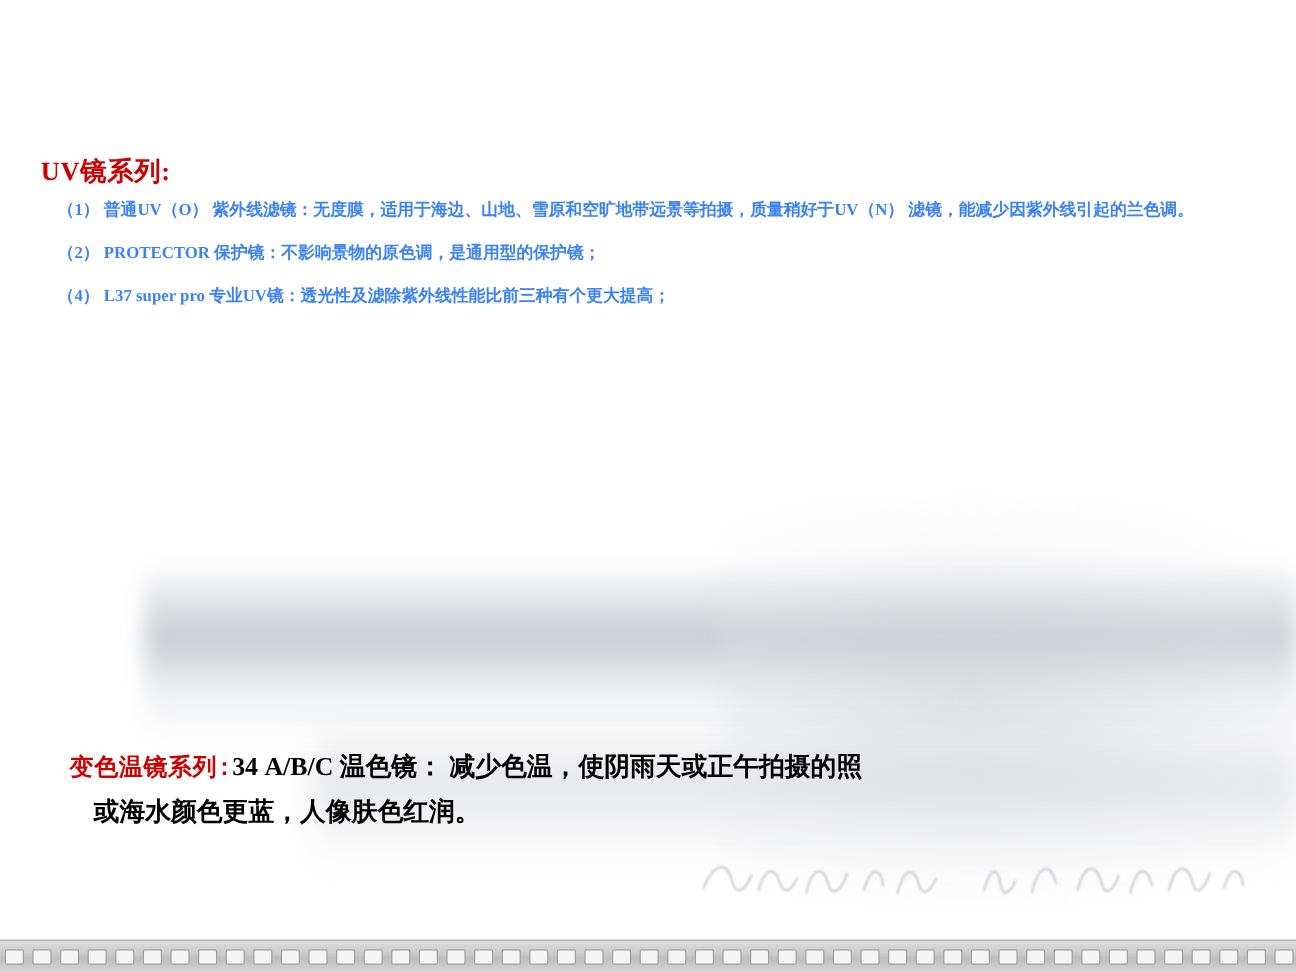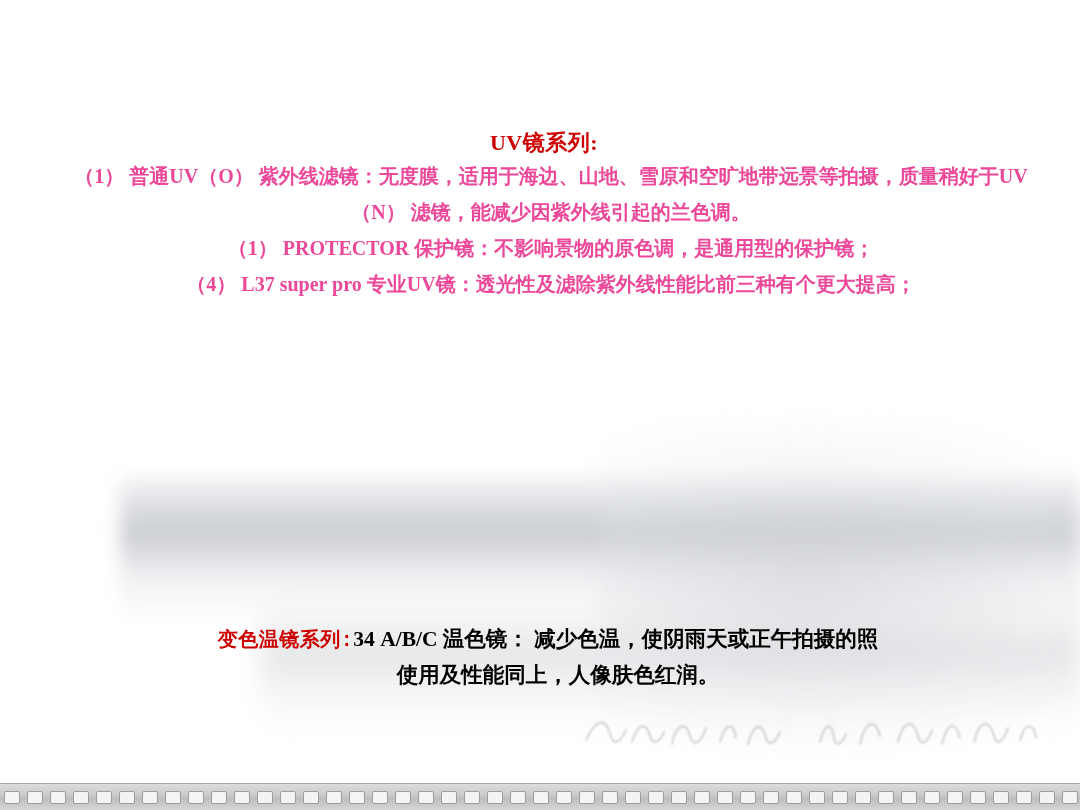--- a/index.html
+++ b/index.html
@@ -96,38 +96,37 @@
     border: 1px solid #9e9e9e;
     border-radius: 2px;
     flex: 0 0 auto;
   }
 
   
   .slide {
     position: absolute;
     inset: 0;
     padding: 0;
-    text-align: center;
   }
   .heading {
     color: #cc0000;
     font-weight: bold;
     font-size: 22px;
     letter-spacing: 0.5px;
   }
   .block-uv {
     position: absolute;
     left: 34px;
     top: 128px;
     width: 1020px;
   }
   .body-text {
-    font-size: 20px;
+    font-size: 14px;
     line-height: 36px;
-    color: #ec4899;
+    color: #3b82f6;
     font-weight: bold;
   }
   .para {
     margin: 0;
     text-indent: 0;
   }
   .indent1 {
     padding-left: 14px;
   }
 
@@ -184,29 +183,29 @@
     </g>
   </svg>
 </div>
 
 <div class="slide">
 
   <div class="block-uv">
     <div class="heading">UV镜系列:</div>
     <div class="body-text">
       <p class="para indent1">（1） 普通UV（O） 紫外线滤镜：无度膜，适用于海边、山地、雪原和空旷地带远景等拍摄，质量稍好于UV（N） 滤镜，能减少因紫外线引起的兰色调。</p>
-      <p class="para indent1">（1） PROTECTOR 保护镜：不影响景物的原色调，是通用型的保护镜；</p>
+      <p class="para indent1">（2） PROTECTOR 保护镜：不影响景物的原色调，是通用型的保护镜；</p>
       <p class="para indent1">（4） L37 super pro 专业UV镜：透光性及滤除紫外线性能比前三种有个更大提高；</p>
     </div>
   </div>
 
 
   <div class="block-ct">
     <span class="heading">变色温镜系列:</span><span>34 A/B/C 温色镜： 减少色温，使阴雨天或正午拍摄的照</span>
-    <span class="cont">使用及性能同上，人像肤色红润。</span>
+    <span class="cont">或海水颜色更蓝，人像肤色红润。</span>
   </div>
 
 </div>
 
 <div class="footer-bar">
   <div class="footer-holes" id="footer-holes">
       <div class="footer-hole"></div>
       <div class="footer-hole"></div>
       <div class="footer-hole"></div>
       <div class="footer-hole"></div>

